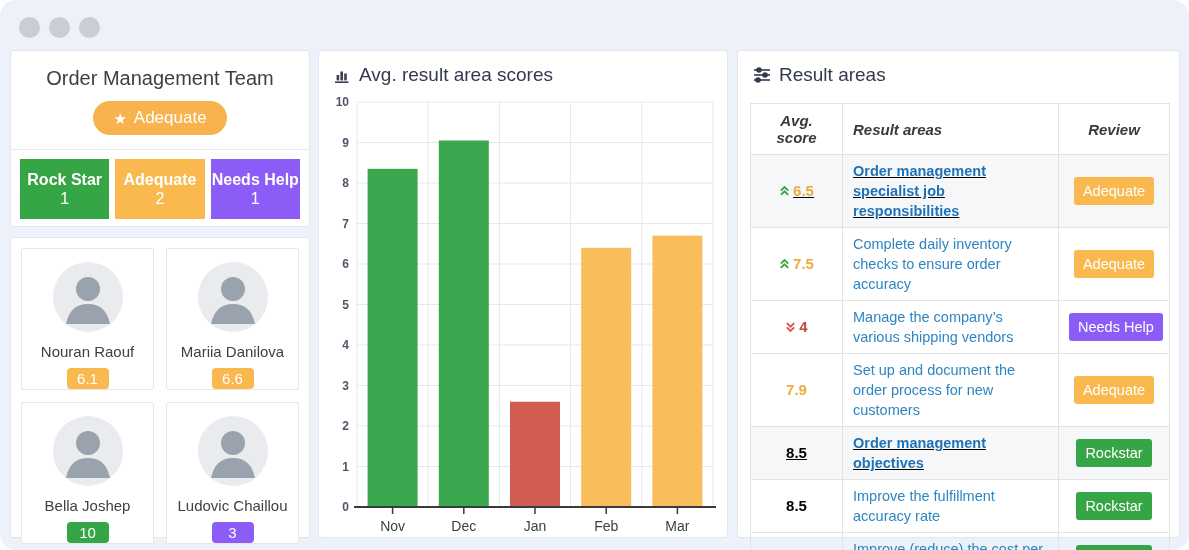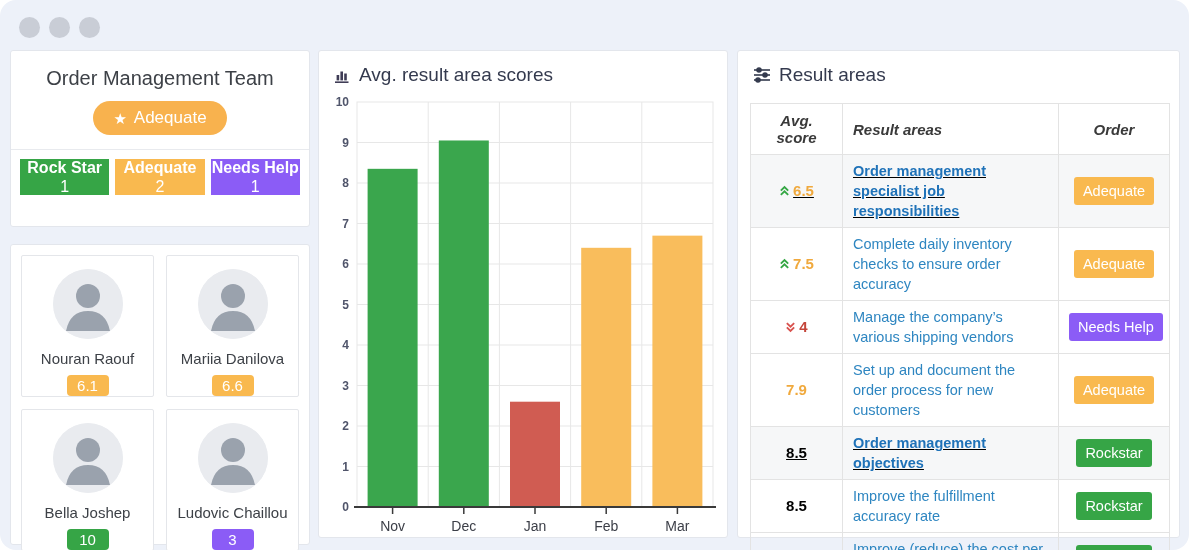--- a/index.html
+++ b/index.html
@@ -5,32 +5,32 @@
   * { box-sizing: border-box; margin: 0; padding: 0; }
   html,body { background:#ffffff; font-family:"Liberation Sans","DejaVu Sans",sans-serif; }
   .canvas { position:relative; width:1189px; height:550px; background:#edf1f9; border-radius:16px; overflow:hidden; }
 
   
   .dots { position:absolute; top:17px; left:19px; display:flex; gap:9px; }
   .dot { width:21px; height:21px; border-radius:50%; background:#c9cdd6; }
 
   .panel { position:absolute; background:#ffffff; border:1px solid #e3e6ec; border-radius:3px; }
   .p-team    { left:10px;  top:50px;  width:300px; height:177px; }
-  .p-members { left:10px;  top:244px; width:300px; height:301px; padding:10px; }
+  .p-members { left:10px;  top:237px; width:300px; height:301px; padding:10px; }
   .p-chart   { left:318px; top:50px;  width:410px; height:488px; }
   .p-table   { left:737px; top:50px;  width:443px; height:488px; }
 
   
   .team-title { text-align:center; margin-top:16px; font-size:20px; color:#3d4147; font-weight:400; }
   .team-badge-wrap { text-align:center; margin-top:11px; }
   .pill { display:inline-flex; align-items:center; gap:7px; background:#f8b24e; color:#fff; font-size:17px; padding:7px 20px; border-radius:20px; }
   .pill .star { font-size:15px; line-height:1; }
   .team-divider { border:none; border-top:1px solid #e8eaee; margin-top:14px; }
   .tiles { display:flex; gap:6px; padding:9px; }
-  .tile { flex:1; height:36px; display:flex; flex-direction:column; align-items:center; justify-content:center; color:#fff; }
+  .tile { flex:1; height:60px; display:flex; flex-direction:column; align-items:center; justify-content:center; color:#fff; }
   .tile .t-label { font-size:16px; font-weight:700; }
   .tile .t-count { font-size:16px; margin-top:1px; }
   .bg-green { background:#36a546; } .bg-orange { background:#f9b94f; } .bg-red { background:#8b5cf6; }
 
   
   .members-grid { display:grid; grid-template-columns:1fr 1fr; gap:12px; height:100%; }
   .m-card { border:1px solid #e4e6ea; border-radius:2px; display:flex; flex-direction:column; align-items:center; padding-top:13px; background:#fff; }
   .m-avatar { width:70px; height:70px; border-radius:50%; background:#edeff2; overflow:hidden; }
   .m-name { margin-top:11px; font-size:15px; color:#3d4147; }
   .m-score { margin-top:8px; min-width:42px; text-align:center; color:#fff; font-size:15px; padding:2px 9px; border-radius:4px; }
@@ -210,21 +210,21 @@
       <table id="result-table">
         <colgroup>
             <col style="width:92px">
             <col style="width:216px">
             <col style="width:111px">
           </colgroup>
         <thead>
             <tr id="result-table-head">
               <th class="c">Avg. score</th>
               <th class="l">Result areas</th>
-              <th class="c">Order</th>
+              <th class="c">Review</th>
             </tr>
           </thead>
         <tbody id="result-table-body">
             <tr class="shaded">
               <td class="c"><svg class="chev" width="11" height="12" viewBox="0 0 12 13">
                   <g fill="none" stroke="#35a745" stroke-width="2">
                     <path d="M2 6.2 6 2.2 10 6.2"></path>
                     <path d="M2 10.8 6 6.8 10 10.8"></path>
                   </g>
                 </svg><span class="score sc-orange">6.5</span></td>

